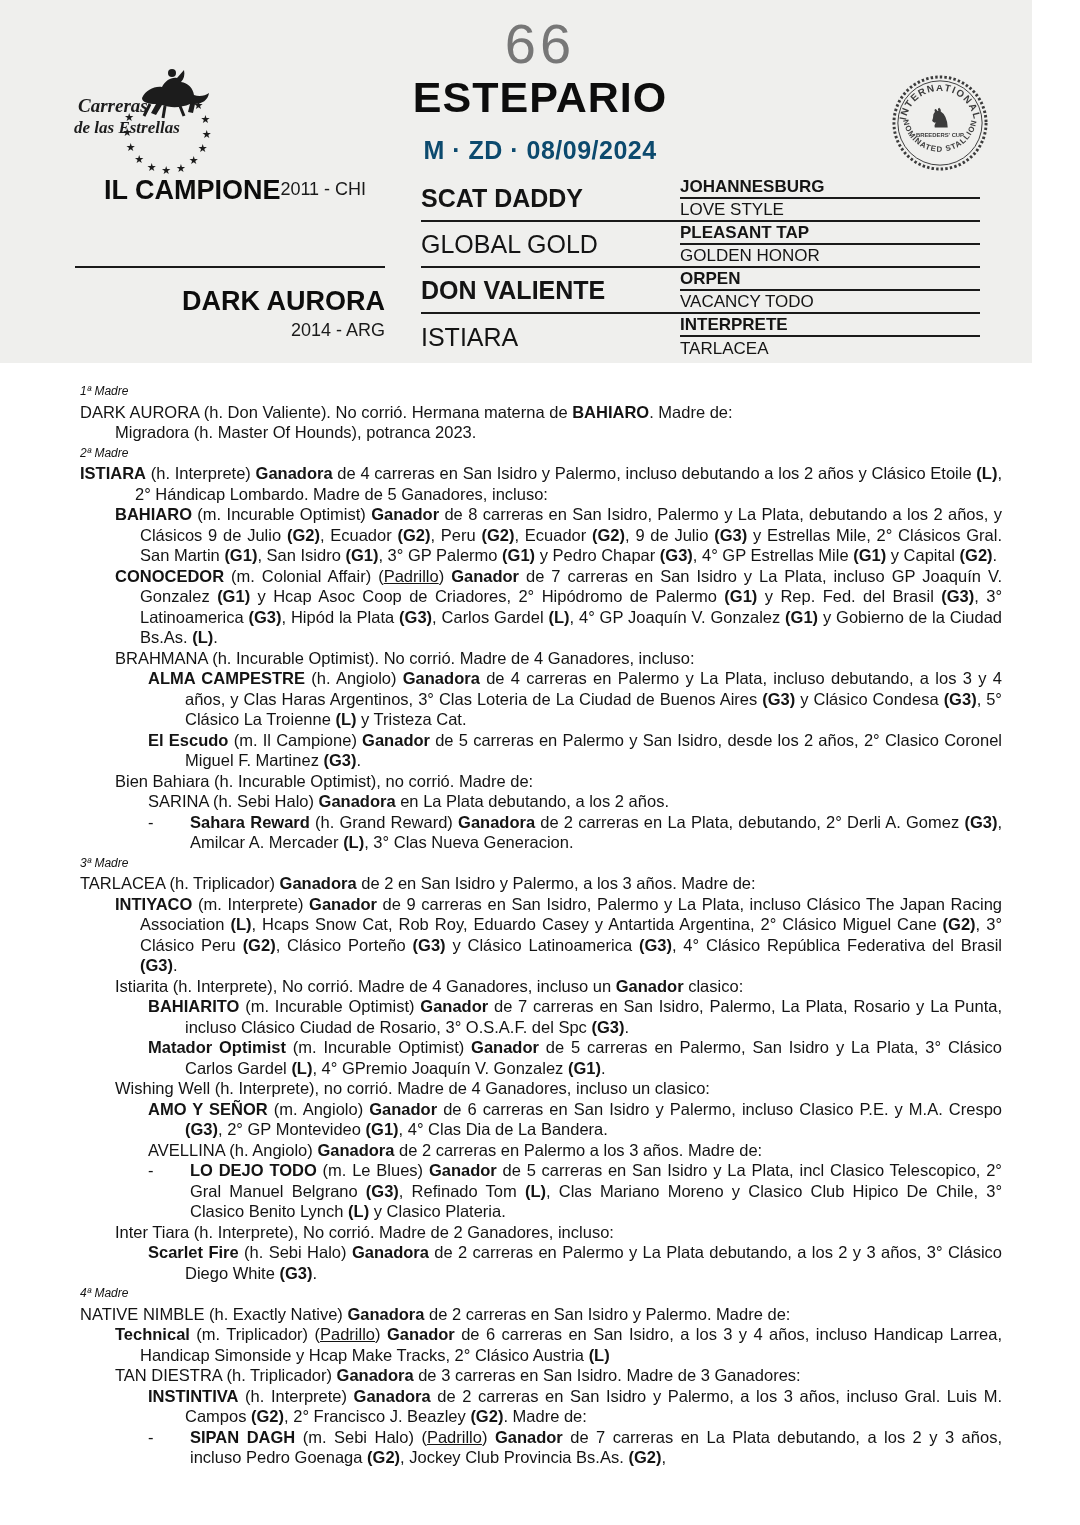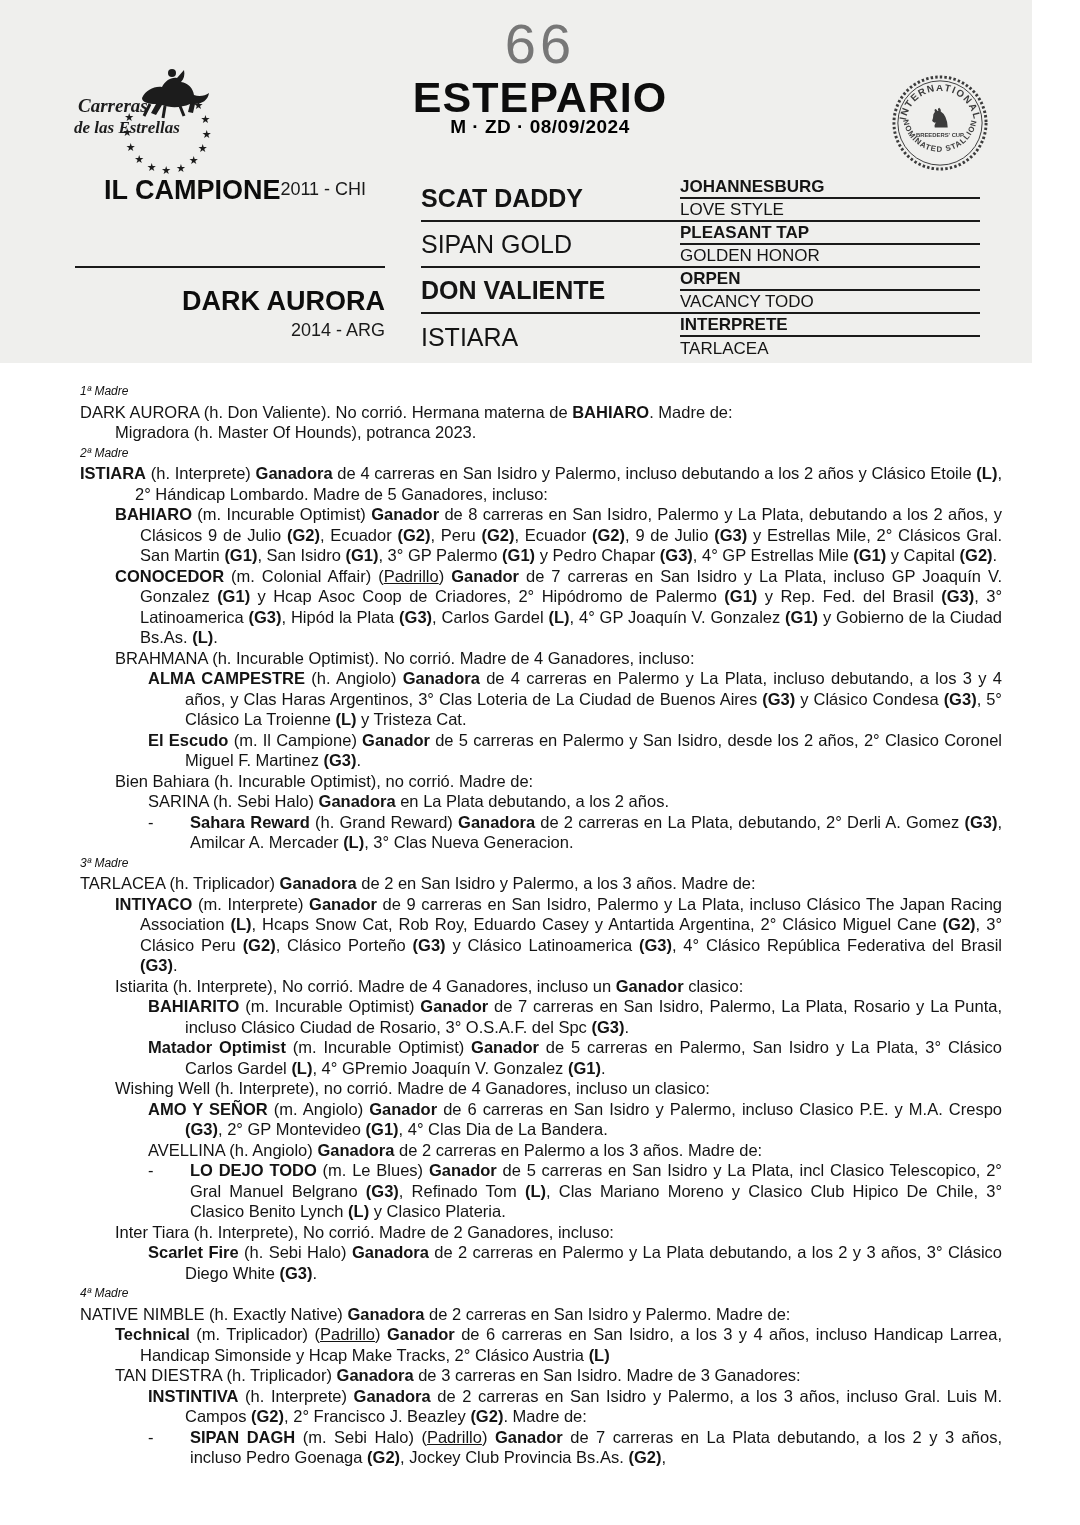--- a/index.html
+++ b/index.html
@@ -3,22 +3,22 @@
 <meta charset="utf-8">
 <style>
   html,body{margin:0;padding:0;background:#fff;}
   .page{position:relative;width:1080px;height:1525px;background:#ffffff;overflow:hidden;
         font-family:"Liberation Sans",sans-serif;color:#141414;}
   .header-band{position:absolute;top:0;left:0;width:1032px;height:363px;background:#efefed;}
   .catalog-number{position:absolute;top:16px;left:0;width:1080px;text-align:center;
         font-size:56px;font-weight:200;color:#777;letter-spacing:4px;line-height:1;}
   .horse-title{position:absolute;top:76px;left:0;width:1080px;text-align:center;
         font-size:43px;font-weight:800;color:#0d0d0d;letter-spacing:1px;line-height:1;}
-  .horse-subtitle{position:absolute;top:116px;left:0;width:1080px;text-align:center;
-        font-size:19px;font-weight:700;color:#000000;letter-spacing:.5px;}
+  .horse-subtitle{position:absolute;top:136px;left:0;width:1080px;text-align:center;
+        font-size:25px;font-weight:700;color:#0c4a6e;letter-spacing:.5px;}
   .left-logo{position:absolute;left:72px;top:66px;}
   .left-logo .logo-serif{font-family:"Liberation Serif",serif;font-style:italic;font-weight:700;fill:#1c1c1c;}
   .left-logo .star{fill:#1c1c1c;}
   .seal{position:absolute;left:891px;top:74px;}
   .seal text{fill:#3b3b3b;font-family:"Liberation Sans",sans-serif;font-weight:700;}
   
   .pedigree-table{position:absolute;left:75px;top:176px;width:905px;display:grid;
         grid-template-columns:310px 295px 300px;grid-auto-rows:23px;}
   .ped-cell{display:flex;align-items:center;}
   .rule{border-bottom:2px solid #1a1a1a;}
@@ -98,21 +98,21 @@
       <div class="ped-cell sire-cell rule">
         <div class="parent-name">IL CAMPIONE</div>
         <div class="parent-info">2011 - CHI</div>
       </div>
       <div class="ped-cell dam-cell">
         <div class="parent-name">DARK AURORA</div>
         <div class="parent-info">2014 - ARG</div>
       </div>
 
       <div class="ped-cell gp-cell gp-bold rule" style="grid-row:1/3">SCAT DADDY</div>
-      <div class="ped-cell gp-cell rule" style="grid-row:3/5">SIPAN GOLD</div>
+      <div class="ped-cell gp-cell rule" style="grid-row:3/5">GLOBAL GOLD</div>
       <div class="ped-cell gp-cell gp-bold rule" style="grid-row:5/7">DON VALIENTE</div>
       <div class="ped-cell gp-cell" style="grid-row:7/9">ISTIARA</div>
 
       <div class="ped-cell ggp-cell ggp-bold rule" style="grid-row:1">JOHANNESBURG</div>
       <div class="ped-cell ggp-cell rule" style="grid-row:2">LOVE STYLE</div>
       <div class="ped-cell ggp-cell ggp-bold rule" style="grid-row:3">PLEASANT TAP</div>
       <div class="ped-cell ggp-cell rule" style="grid-row:4">GOLDEN HONOR</div>
       <div class="ped-cell ggp-cell ggp-bold rule" style="grid-row:5">ORPEN</div>
       <div class="ped-cell ggp-cell rule" style="grid-row:6">VACANCY TODO</div>
       <div class="ped-cell ggp-cell ggp-bold rule" style="grid-row:7">INTERPRETE</div>

